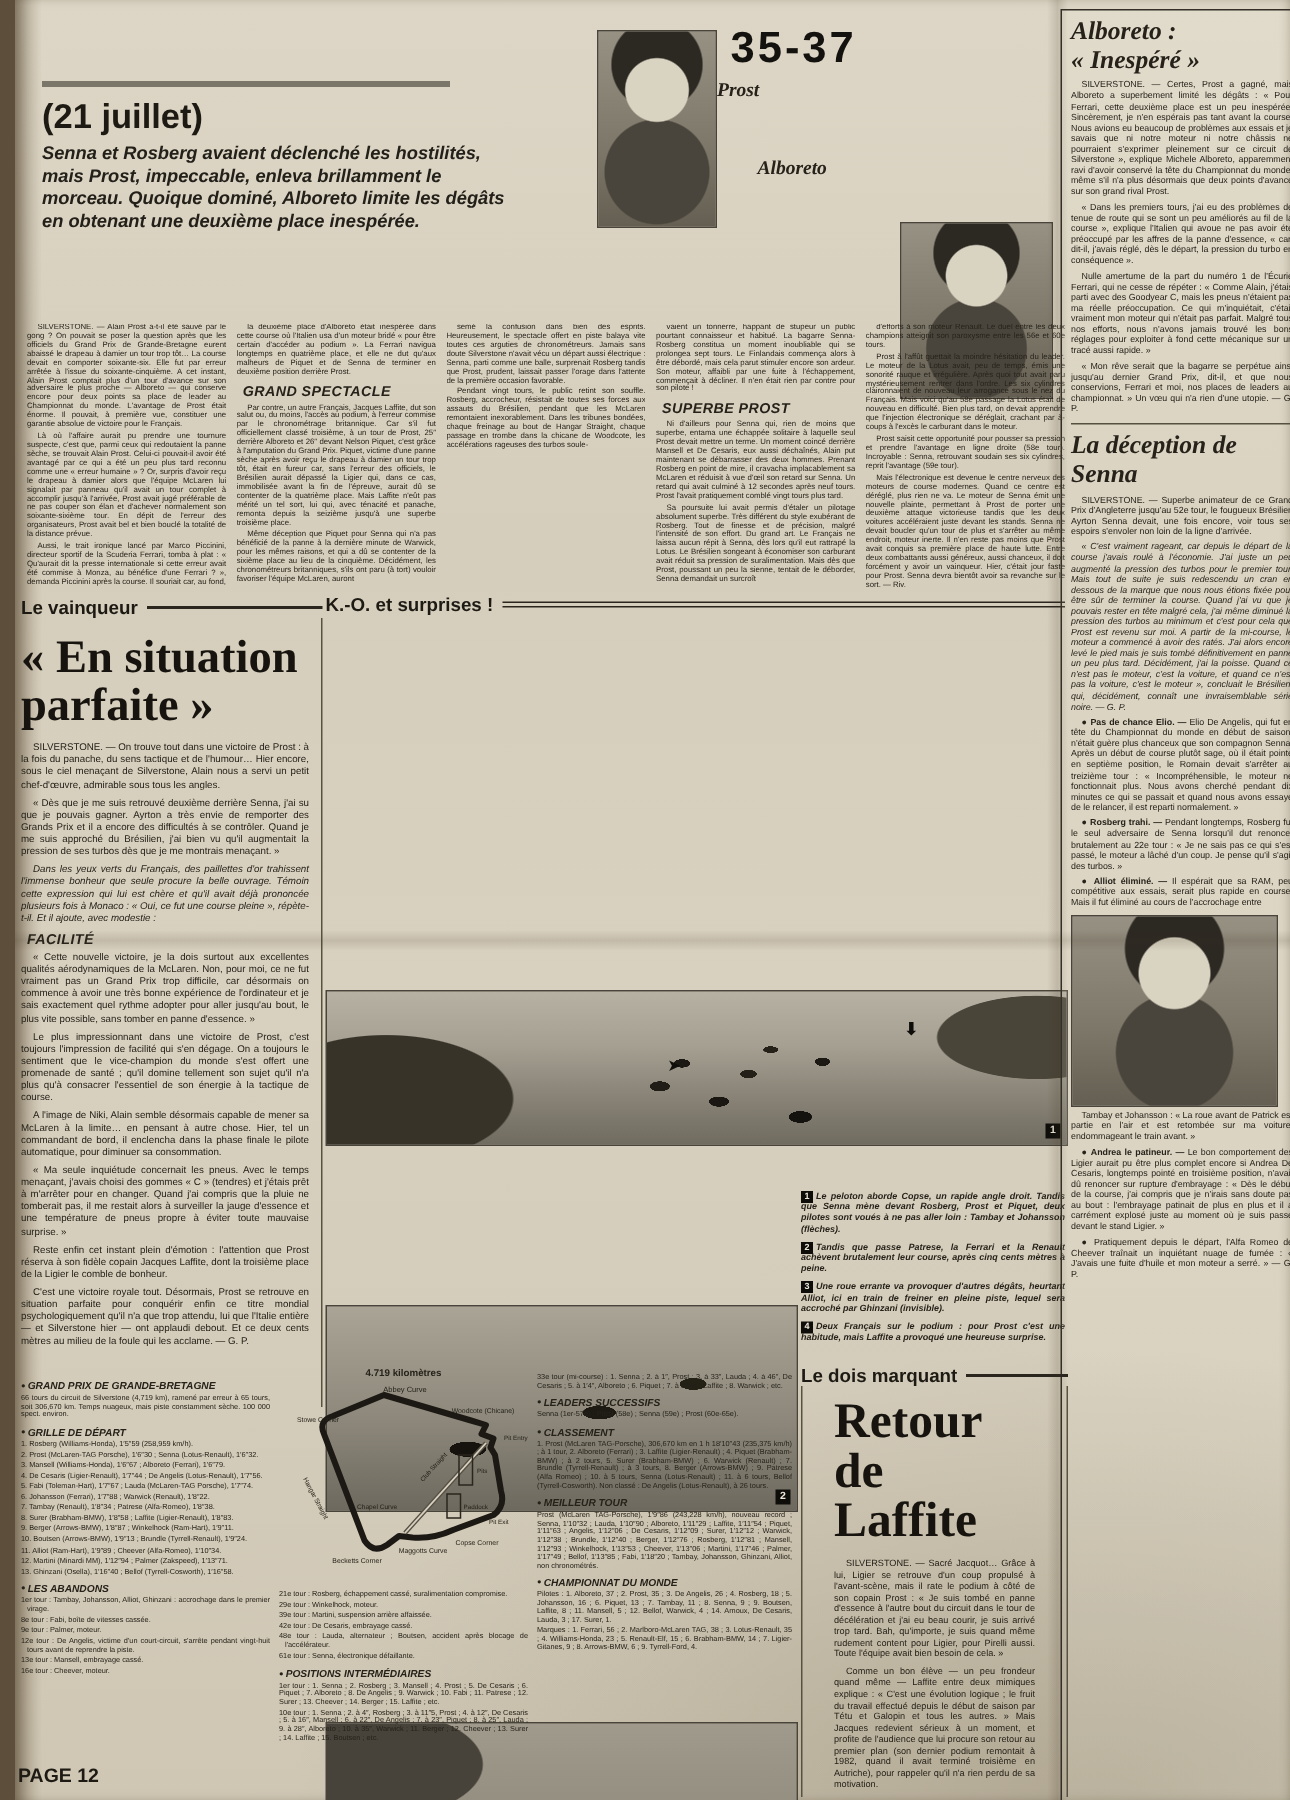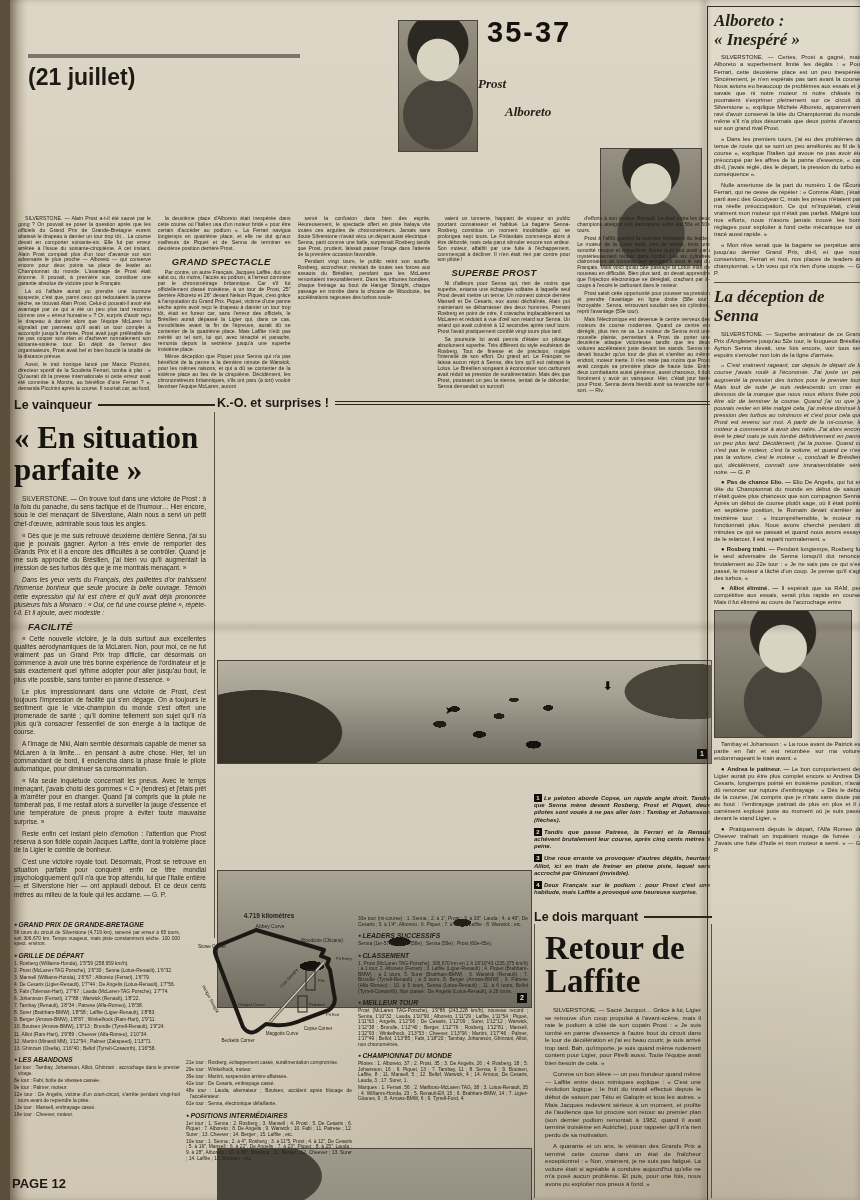--- a/index.html
+++ b/index.html
@@ -59,21 +59,21 @@
        color:#efe9da;font:bold 7px/10px "Liberation Sans",sans-serif;text-align:center;}
   .arrow{position:absolute;color:#0e0d0a;font-weight:bold;}
   
   .kicker{display:flex;align-items:center;font-weight:bold;font-size:12.5px;color:#1d1a14;}
   .kicker::after{content:"";flex:1;border-top:2px solid #2a261e;margin-left:6px;}
   .kicker.dbl::after{border-top:4px double #2a261e;}
   
   .lead{display:flex;gap:7px;}
   .lead .col{flex:1;overflow:hidden;}
   .lead p{font-size:5.2px;line-height:1.14;text-align:justify;margin:0 0 2px;text-indent:7px;}
-  .subhead{font-style:italic;font-weight:bold;font-size:9.5px;margin:4px 14px 3px;letter-spacing:.3px;}
+  .subhead{font-style:italic;font-weight:bold;font-size:9.5px;margin:4px 4px 3px;letter-spacing:.3px;}
   
   .vbox{border-right:1px solid #57523f;padding:4px 8px 0 4px;overflow:hidden;}
   .vtitle{font-family:"Liberation Serif","DejaVu Serif",serif;font-weight:bold;font-size:31px;
        line-height:1.02;margin:6px 0 10px;color:#17140f;}
   .vbox p{font-size:6.5px;line-height:1.25;text-align:justify;margin:0 0 4px;text-indent:8px;}
   .vbox p.it{font-style:italic;}
   
   .caps p{font-size:6px;line-height:1.2;font-weight:bold;font-style:italic;text-align:justify;margin:0 0 4px;}
   .caps .num{display:inline-block;width:8px;height:8px;background:#0e0d0a;color:#efe9da;
        font:bold 6px/8px "Liberation Sans",sans-serif;text-align:center;font-style:normal;margin-right:2px;}
@@ -86,38 +86,39 @@
   .sbox p b{font-weight:bold;}
   .sep{border-top:1px solid #55503f;margin:5px 0;}
   
   .stats-h{font-weight:bold;font-style:italic;font-size:6.8px;margin:5px 0 2px;}
   .stats-h::before{content:"● ";font-style:normal;font-size:5px;vertical-align:1px;}
   .stats p{font-size:4.9px;line-height:1.14;text-align:justify;margin:0 0 1.5px;}
   .stats .row{text-indent:-4px;padding-left:4px;}
   .scol{overflow:hidden;}
   .mapdist{font-weight:bold;font-size:6.5px;text-align:center;margin:0 0 1px;}
   
-  .fbox{border-left:1px solid #57523f;border-right:1px solid #57523f;padding:4px 10px;overflow:hidden;}
+  .fbox{border-left:1px solid #57523f;border-right:1px solid #57523f;padding:4px 21px;overflow:hidden;}
   .ftitle{font-family:"Liberation Serif","DejaVu Serif",serif;font-weight:bold;font-size:33px;
        line-height:1.0;margin:4px 0 8px;color:#17140f;}
   .fbox p{font-size:6.1px;line-height:1.24;text-align:justify;margin:0 0 4px;text-indent:8px;}
   .page-num{font-weight:bold;font-size:13px;color:#1d1a14;}
   svg text{font-family:"Liberation Sans",sans-serif;}
 </style>
 </head>
 <body>
 
 <div class="paper">
 
   <div class="abs gp-rule" style="left:18px;top:54px;width:272px;"></div>
   <div class="abs gp-date" style="left:18px;top:64px;">(21 juillet)</div>
+  <div class="abs standfirst" style="left:18px;top:95px;width:322px;">Senna et Rosberg avaient déclenché les hostilités, mais Prost, impeccable, enleva brillamment le morceau. Quoique dominé, Alboreto limite les dégâts en obtenant une deuxième place inespérée.</div>
 
   <div class="abs photo headshot" style="left:388px;top:20px;width:78px;height:130px;"></div>
   <div class="abs pages-ref" style="left:477px;top:16px;">35-37</div>
-  <div class="abs photo-label" style="left:468px;top:52px;margin-top:24px;">Prost</div>
+  <div class="abs photo-label" style="left:468px;top:52px;">Prost</div>
   <div class="abs photo headshot" style="left:590px;top:16px;width:100px;height:116px;"></div>
   <div class="abs photo-label" style="left:495px;top:104px;">Alboreto</div>
 
 
   <div class="abs lead" style="left:8px;top:216px;width:692px;height:180px;">
     <div class="col">
         <p>SILVERSTONE. — Alain Prost a-t-il été sauvé par le gong ? On pouvait se poser la question après que les officiels du Grand Prix de Grande-Bretagne eurent abaissé le drapeau à damier un tour trop tôt… La course devait en comporter soixante-six. Elle fut par erreur arrêtée à l'issue du soixante-cinquième. A cet instant, Alain Prost comptait plus d'un tour d'avance sur son adversaire le plus proche — Alboreto — qui conserve encore pour deux points sa place de leader au Championnat du monde. L'avantage de Prost était énorme. Il pouvait, à première vue, constituer une garantie absolue de victoire pour le Français.</p>
         <p>Là où l'affaire aurait pu prendre une tournure suspecte, c'est que, parmi ceux qui redoutaient la panne sèche, se trouvait Alain Prost. Celui-ci pouvait-il avoir été avantagé par ce qui a été un peu plus tard reconnu comme une « erreur humaine » ? Or, surpris d'avoir reçu le drapeau à damier alors que l'équipe McLaren lui signalait par panneau qu'il avait un tour complet à accomplir jusqu'à l'arrivée, Prost avait jugé préférable de ne pas couper son élan et d'achever normalement son soixante-sixième tour. En dépit de l'erreur des organisateurs, Prost avait bel et bien bouclé la totalité de la distance prévue.</p>
         <p>Aussi, le trait ironique lancé par Marco Piccinini, directeur sportif de la Scuderia Ferrari, tomba à plat : « Qu'aurait dit la presse internationale si cette erreur avait été commise à Monza, au bénéfice d'une Ferrari ? », demanda Piccinini après la course. Il souriait car, au fond,</p>
       </div>

